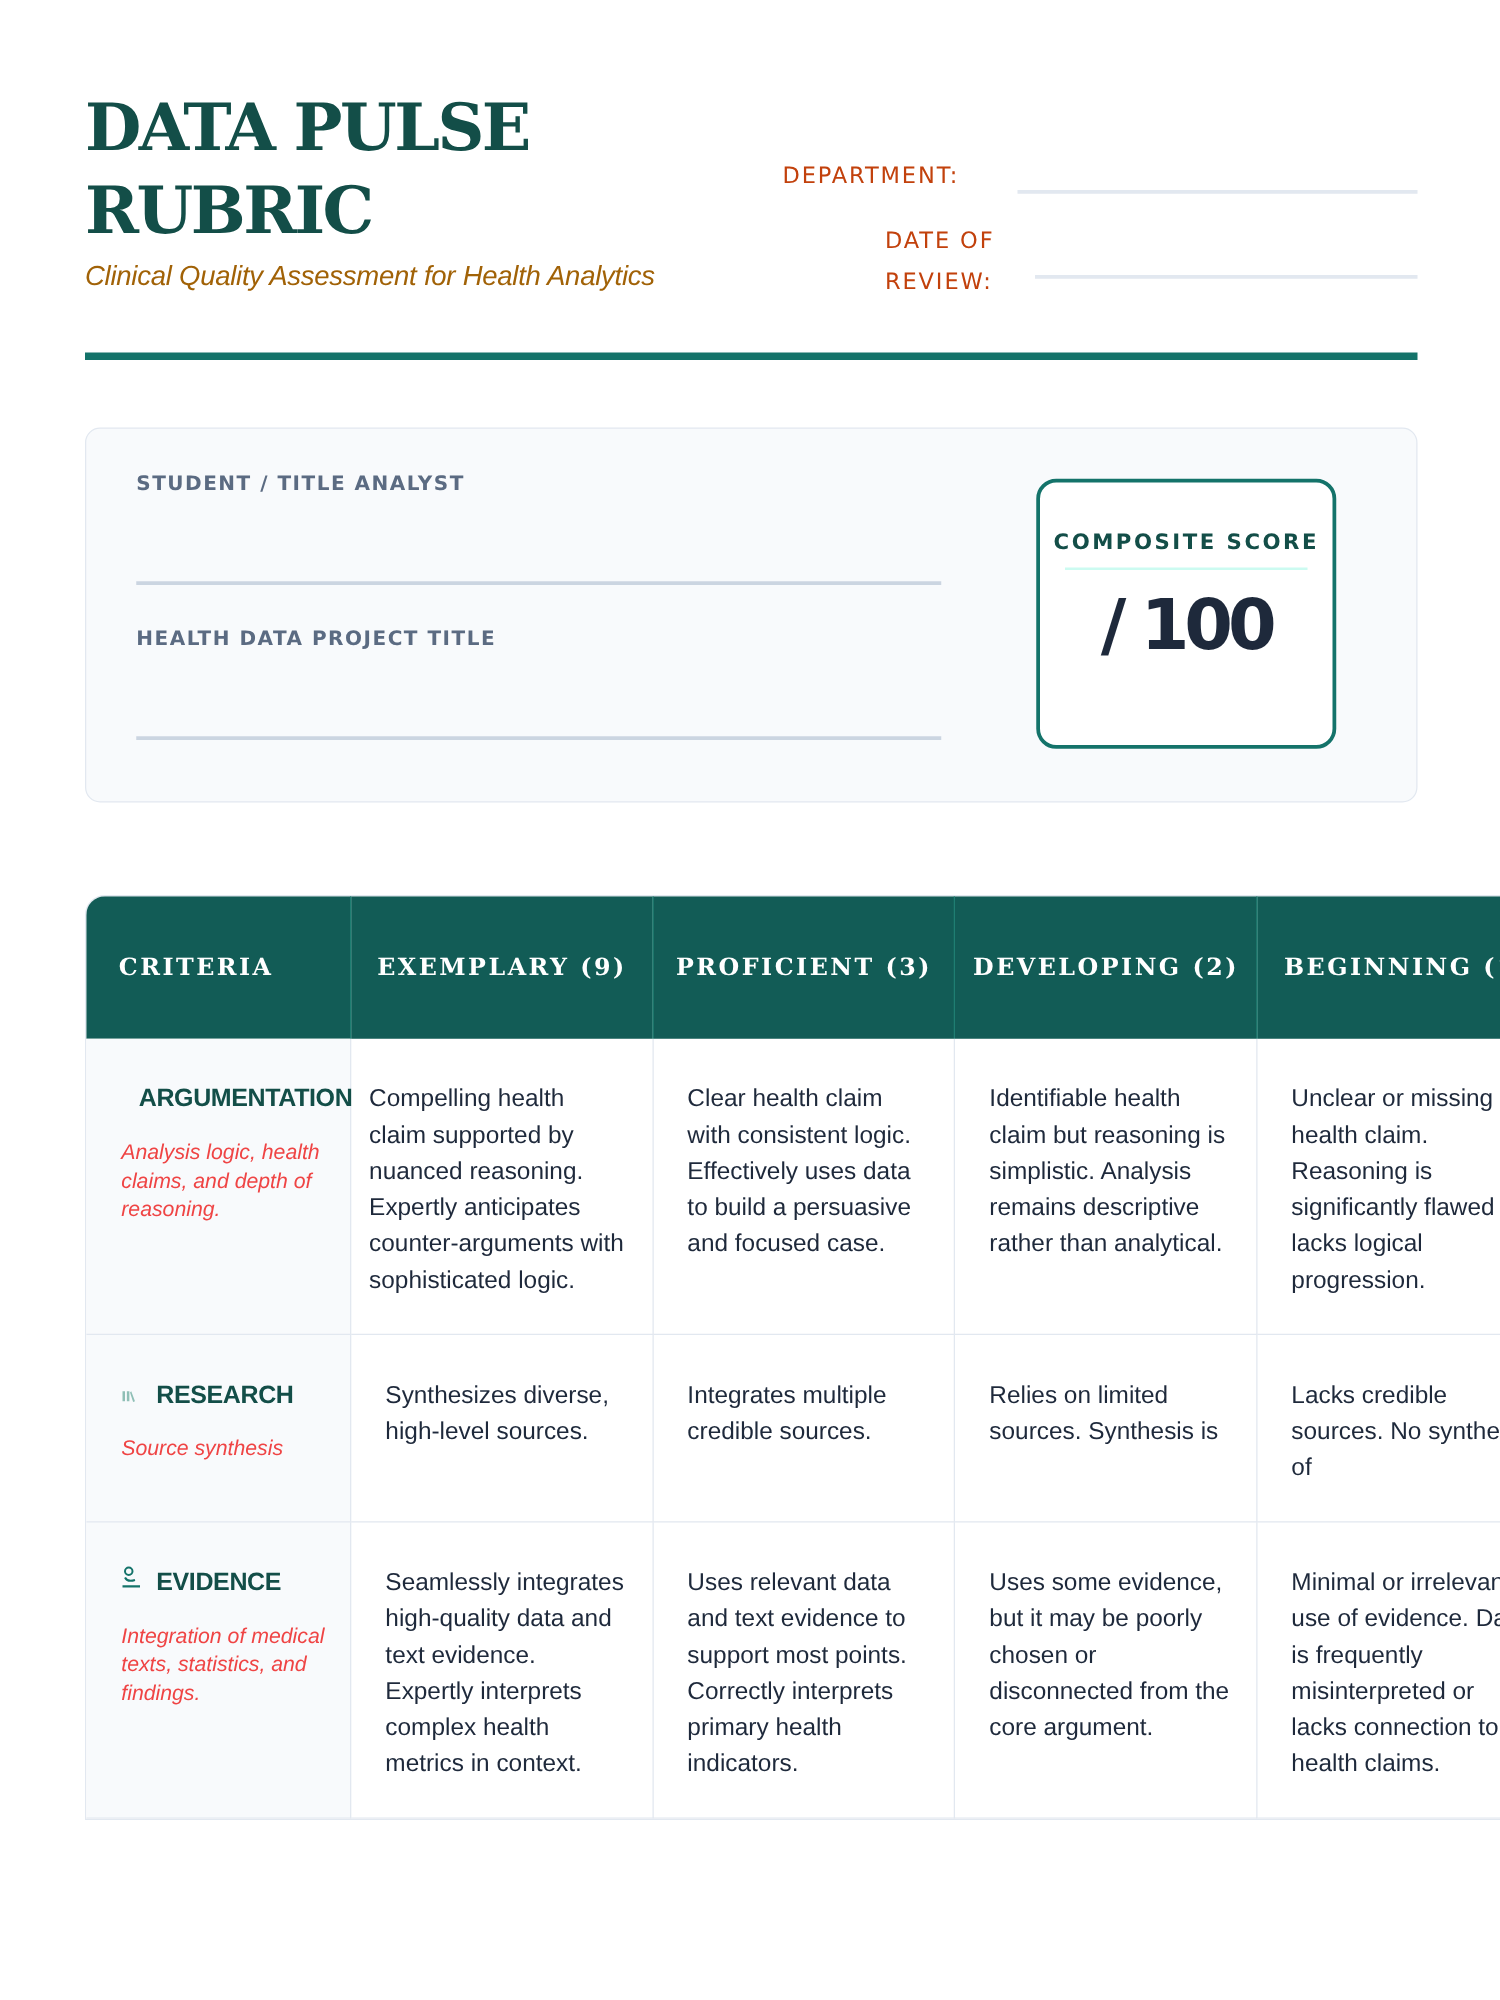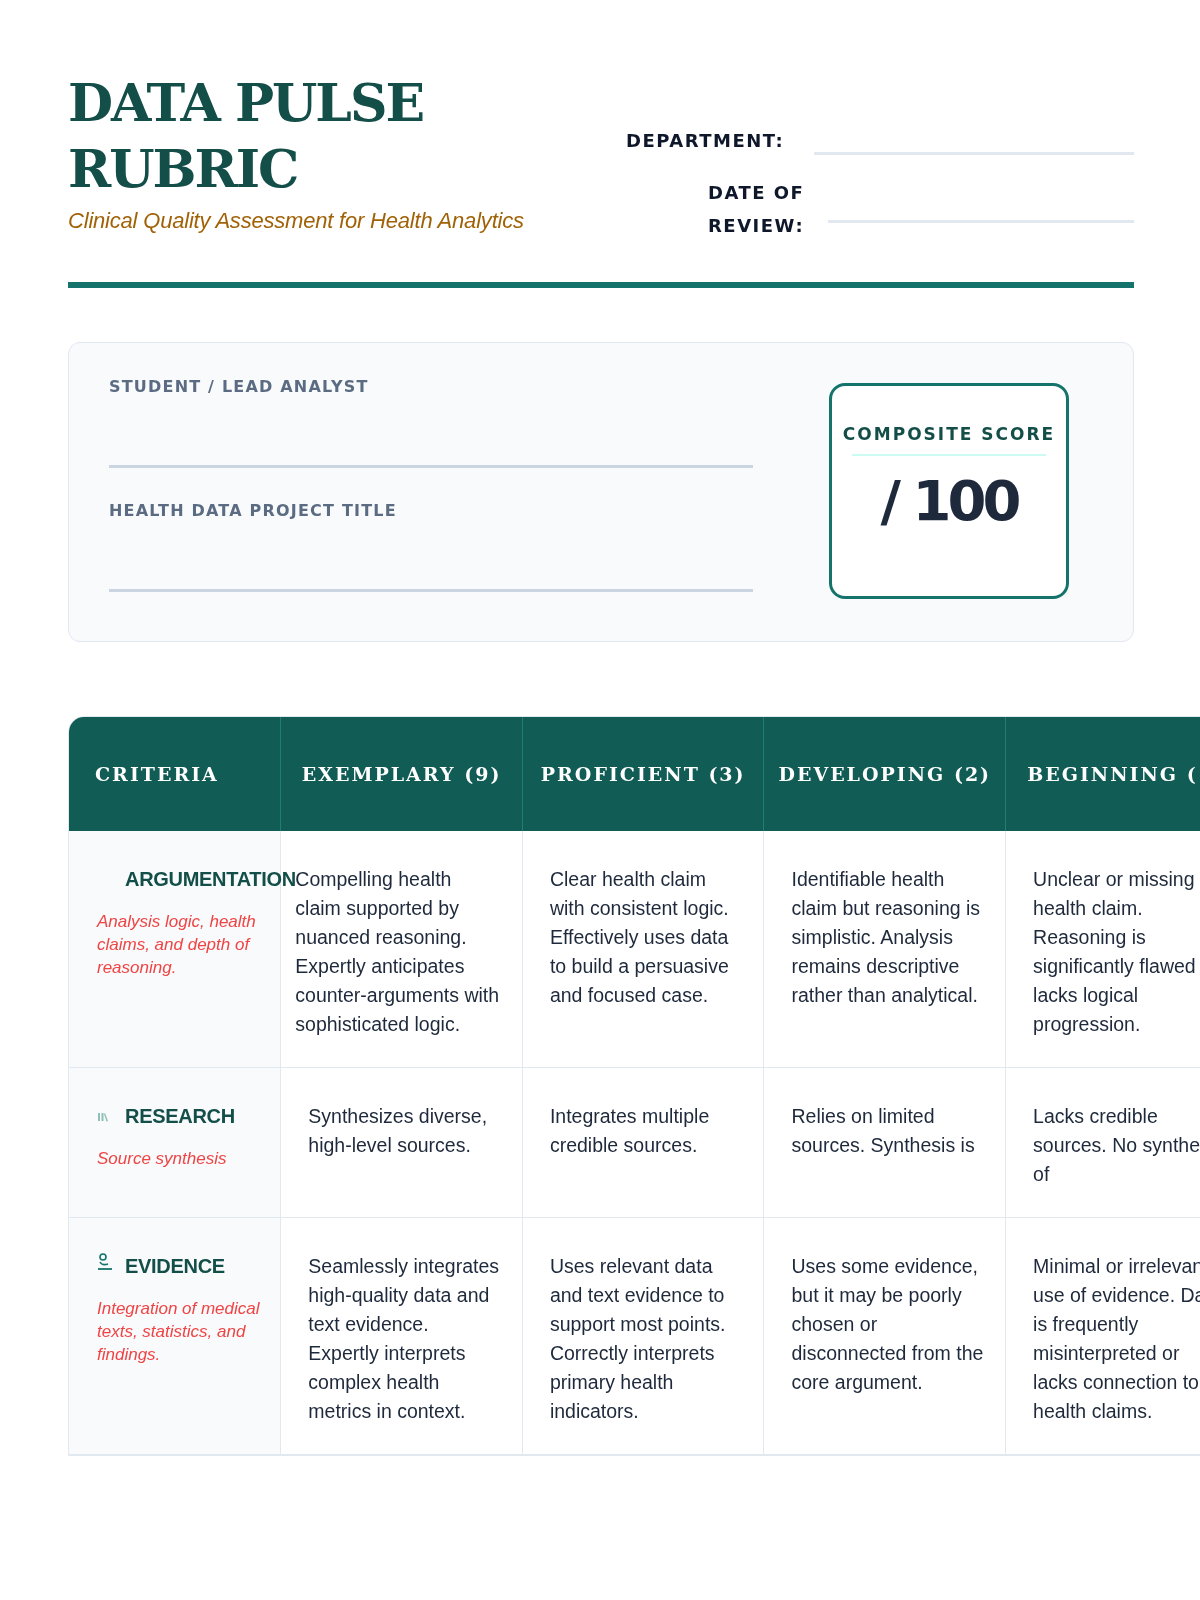--- a/index.html
+++ b/index.html
@@ -3,21 +3,21 @@
 <meta charset="utf-8">
 <style>
   * { box-sizing: border-box; margin: 0; padding: 0; }
   html, body { width: 1200px; height: 1600px; overflow: hidden; background: #ffffff; }
   body { font-family: "Liberation Sans", sans-serif; color: #1e293b; position: relative; }
 
   .header { position: absolute; left: 68px; top: 70px; width: 1066px; height: 220px; }
   .title { font-family: "DejaVu Serif", serif; font-weight: bold; color: #134e48; font-size: 52px; line-height: 66px; letter-spacing: -2px; width: 520px; }
   .subtitle { font-family: "Liberation Sans", sans-serif; font-style: italic; color: #a16207; font-size: 22px; margin-top: 6px; letter-spacing: -0.2px; }
   .meta { position: absolute; }
-  .meta-label { font-family: "DejaVu Sans", sans-serif; font-weight: bold; color: #0f172a; font-size: 18px; letter-spacing: 1.5px; line-height: 33px; }
+  .meta-label { font-family: "DejaVu Sans", sans-serif; font-weight: normal; color: #c2410c; font-size: 18px; letter-spacing: 1.5px; line-height: 33px; }
   .meta-line { position: absolute; height: 3px; background: #e2e8f0; }
   .dept-label { left: 558px; top: 54px; }
   .dept-line { left: 746px; top: 82px; width: 320px; }
   .date-label { left: 640px; top: 106px; width: 110px; }
   .date-line { left: 760px; top: 150px; width: 306px; }
   .header-rule { position: absolute; left: 68px; top: 282px; width: 1066px; height: 6px; background: #14736a; }
 
   .info-card { position: absolute; left: 68px; top: 342px; width: 1066px; height: 300px; background: #f8fafc; border: 1.5px solid #e2e8f0; border-radius: 12px; }
   .field-label { position: absolute; left: 40px; font-family: "DejaVu Sans", sans-serif; font-weight: bold; color: #5b6b82; font-size: 16px; letter-spacing: 1.2px; }
   .field-line { position: absolute; left: 40px; width: 644px; height: 3px; background: #cbd5e1; }
@@ -31,39 +31,39 @@
   .rubric th { background: #125c56; color: #ffffff; font-family: "DejaVu Serif", serif; font-weight: bold; font-size: 19px; letter-spacing: 2px; line-height: 31px; height: 114px; text-align: center; border-right: 1px solid #1f7e72; padding: 0 8px; }
   .rubric th:first-child { text-align: left; padding-left: 26px; }
   .rubric th:last-child { border-right: none; }
   .rubric td { vertical-align: top; border-right: 1.5px solid #e2e8f0; border-bottom: 1.5px solid #e2e8f0; padding: 34px 20px 28px 27px; font-size: 19.5px; line-height: 29px; color: #1e293b; }
   .rubric td:last-child { border-right: none; }
   .rubric td.crit { background: #f8fafc; padding: 34px 18px 28px 28px; }
   .crit-head { display: flex; align-items: center; white-space: nowrap; }
   .crit-icon { color: #14736a; font-size: 17px; margin-right: 12px; width: 16px; display: inline-block; }
   .crit-name { font-weight: bold; color: #134e48; font-size: 20px; letter-spacing: -0.3px; }
   .crit-desc { font-style: italic; color: #ef4444; font-size: 17px; line-height: 23px; margin-top: 16px; }
-  .row-1 td.crit .crit-head { margin-left: 28px; }
+  .row-1 td.crit .crit-head { margin-left: 14px; }
 </style>
 </head>
 <body>
 
 <div class="header">
   <div class="title">DATA PULSE RUBRIC</div>
   <div class="subtitle">Clinical Quality Assessment for Health Analytics</div>
 
   <div class="meta meta-label dept-label">DEPARTMENT:</div>
   <div class="meta-line dept-line"></div>
 
   <div class="meta meta-label date-label">DATE OF REVIEW:</div>
   <div class="meta-line date-line"></div>
 </div>
 <div class="header-rule"></div>
 
 <div class="info-card">
-  <div class="field-label" style="top:34px;">STUDENT / LEAD ANALYST</div>
+  <div class="field-label" style="top:34px;">STUDENT / TITLE ANALYST</div>
   <div class="field-line" style="top:122px;"></div>
 
   <div class="field-label" style="top:158px;">HEALTH DATA PROJECT TITLE</div>
   <div class="field-line" style="top:246px;"></div>
 
   <div class="score-box">
     <div class="score-label">COMPOSITE SCORE</div>
     <div class="score-divider"></div>
     <div class="score-value">/ 100</div>
   </div>

